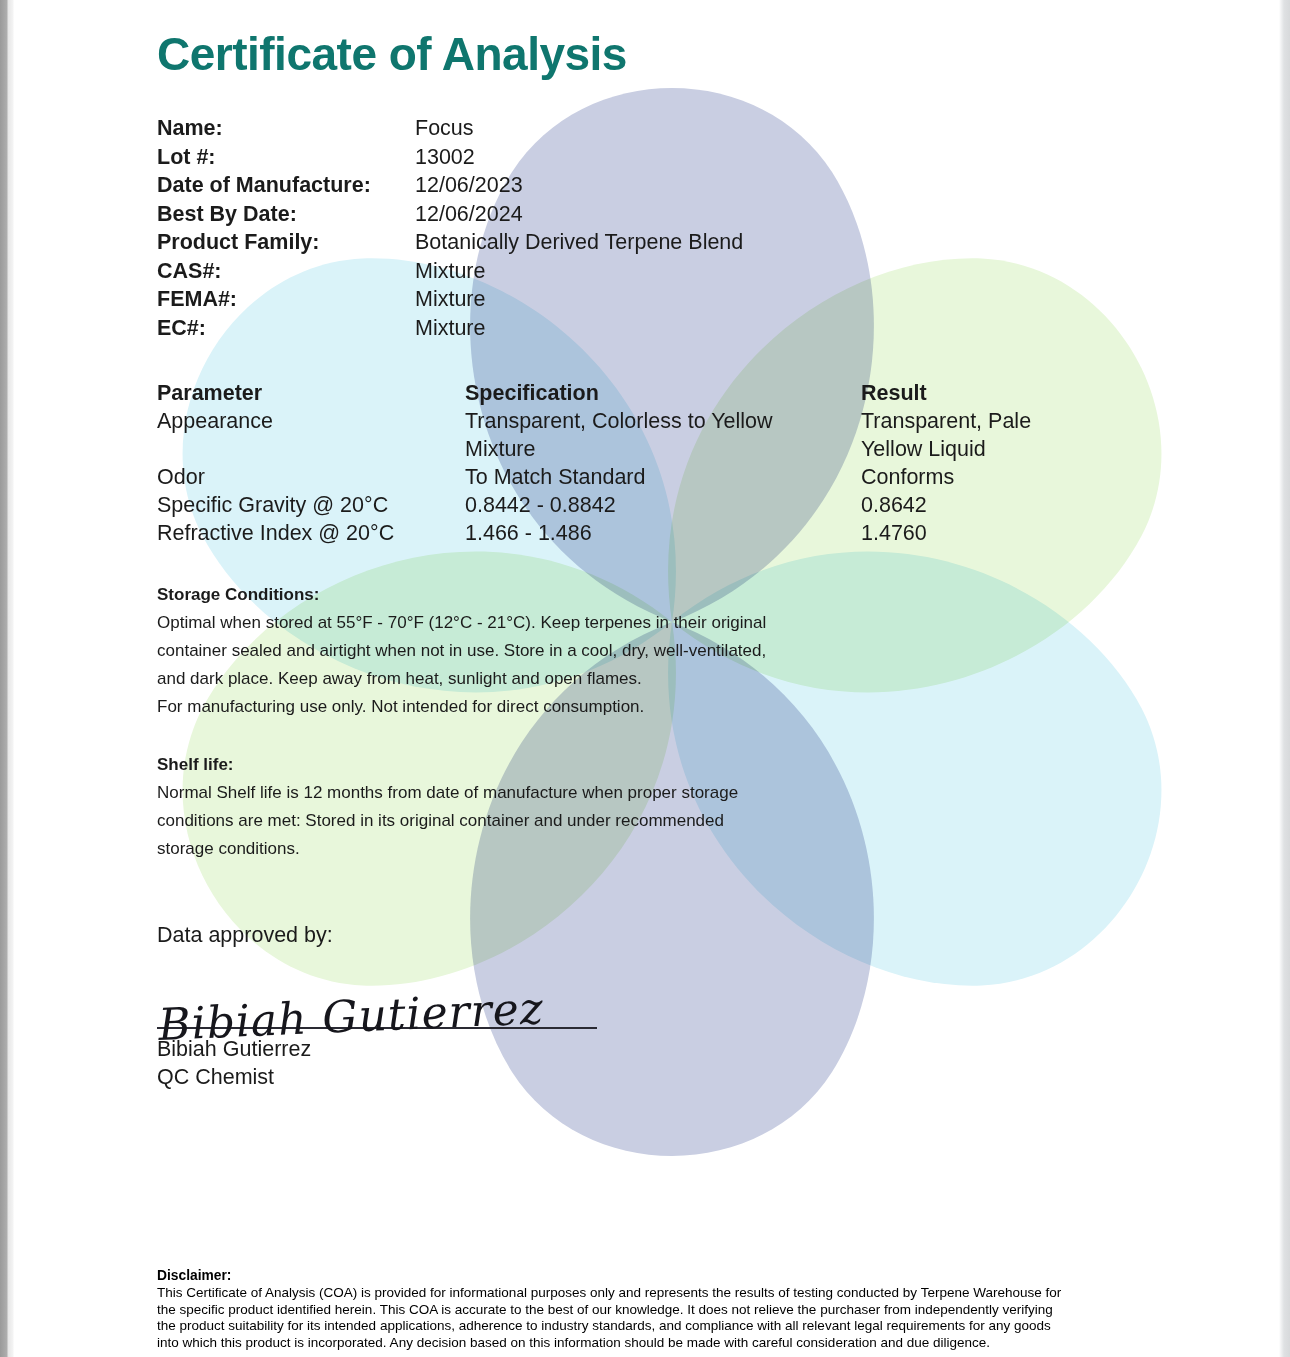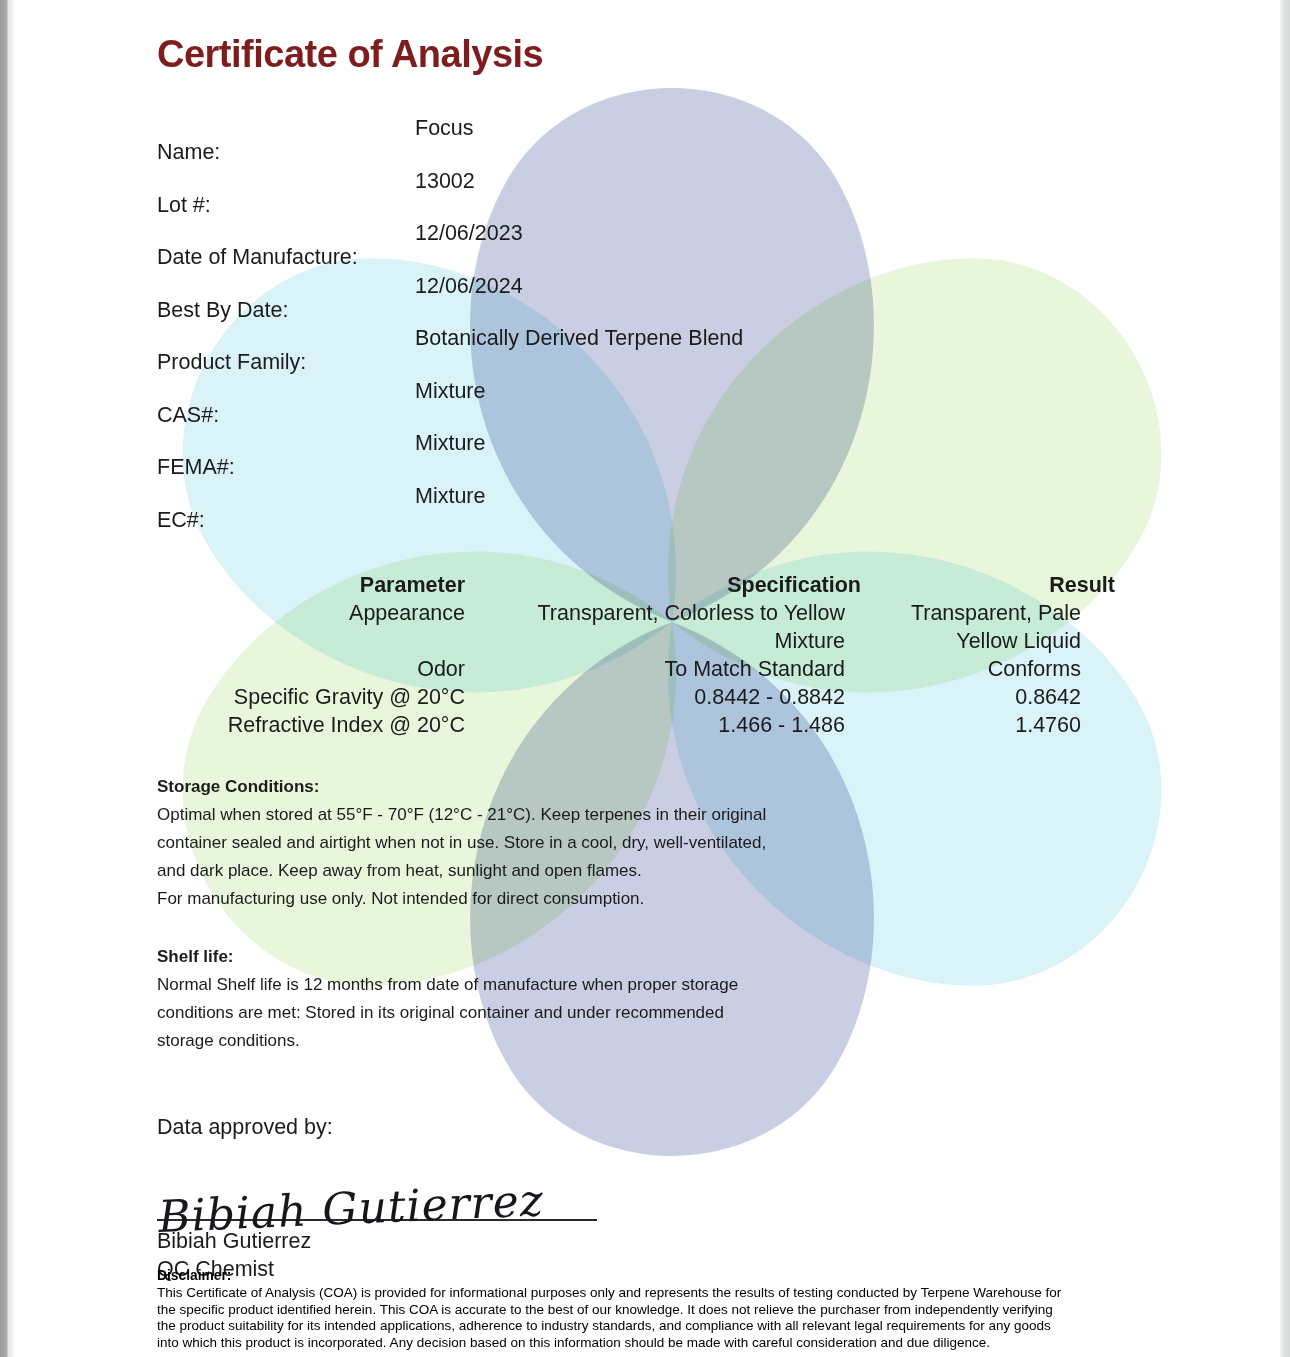--- a/index.html
+++ b/index.html
@@ -16,30 +16,30 @@
     background:linear-gradient(to right,#9a9a9a 0,#aeaeae 7px,#e6e6e6 8px,#f4f4f4 13px,#ffffff 14px);z-index:5;}
   .edge-right{position:absolute;right:0;top:0;bottom:0;width:11px;
     background:linear-gradient(to left,#d7d9db 0,#dfe1e3 6px,#f1f2f3 9px,#ffffff 11px);z-index:5;}
 
   .watermark{position:absolute;left:0;top:0;z-index:0;}
 
   .content{position:relative;z-index:1;padding:30px 175px 0 157px;}
 
   h1.title{
     margin:0 0 36px 0;
-    font-size:38px;line-height:48px;
-    font-weight:800;letter-spacing:-0.5px;color:#7f1d1d;
+    font-size:46px;line-height:48px;
+    font-weight:800;letter-spacing:-0.5px;color:#0f766e;
   }
 
   .info-block{margin:0 0 37px 0;}
   .info-row{display:grid;grid-template-columns:258px 1fr;font-size:21.5px;line-height:28.5px;}
-  .info-label{font-weight:400;margin-top:24px;}
+  .info-label{font-weight:700;}
 
   .spec-table{margin:0 0 34px 0;font-size:21.5px;line-height:28px;}
-  .spec-row{display:grid;grid-template-columns:308px 396px 1fr;text-align:right;}
+  .spec-row{display:grid;grid-template-columns:308px 396px 1fr;}
   .spec-row .h{font-weight:700;}
   .cell-spec{max-width:380px;}
   .cell-result{max-width:220px;}
 
   .section{margin:0 0 30px 0;font-size:17px;line-height:28px;}
   .section .heading{font-weight:700;}
   .section.shelf{margin-bottom:16px;}
 
   .approval{margin-top:58px;font-size:21.5px;line-height:28px;}
   .sig-wrap{position:relative;width:440px;height:76px;border-bottom:2px solid #2a2a33;margin-top:2px;}

